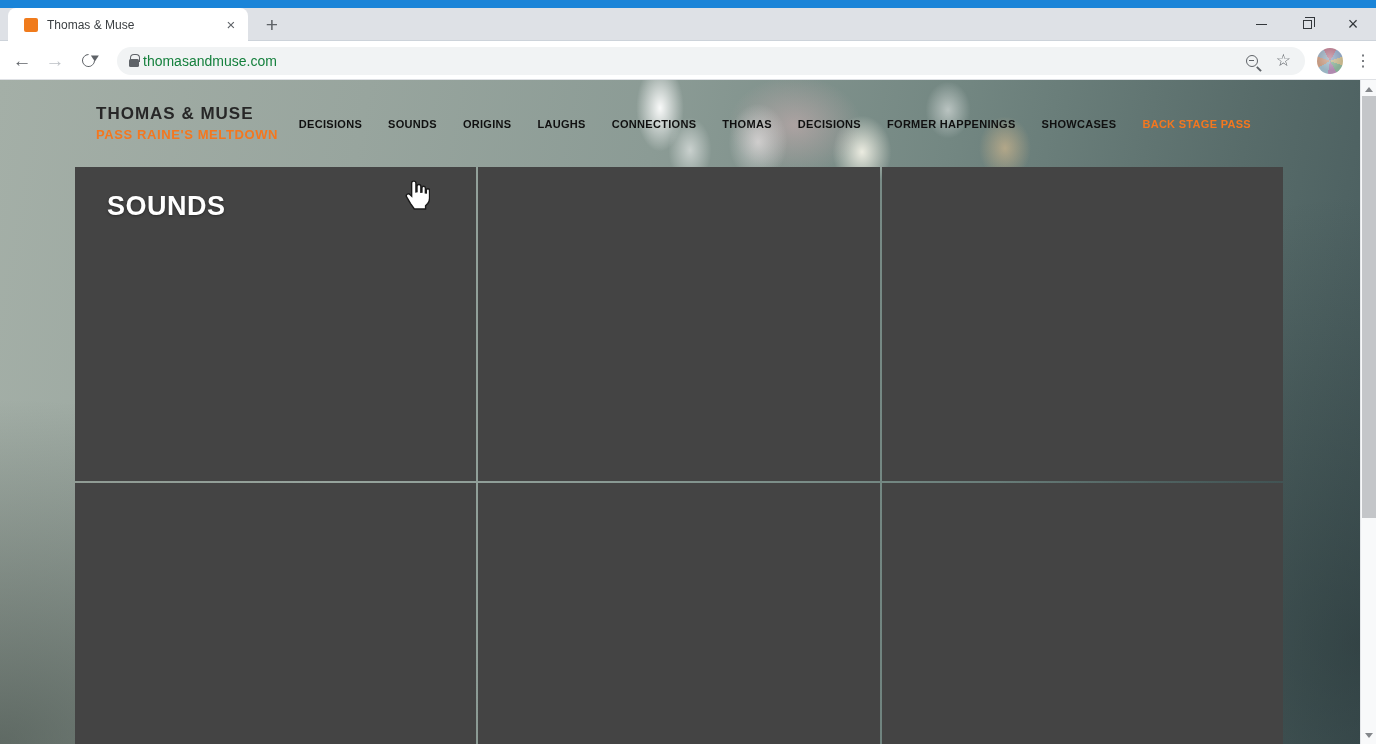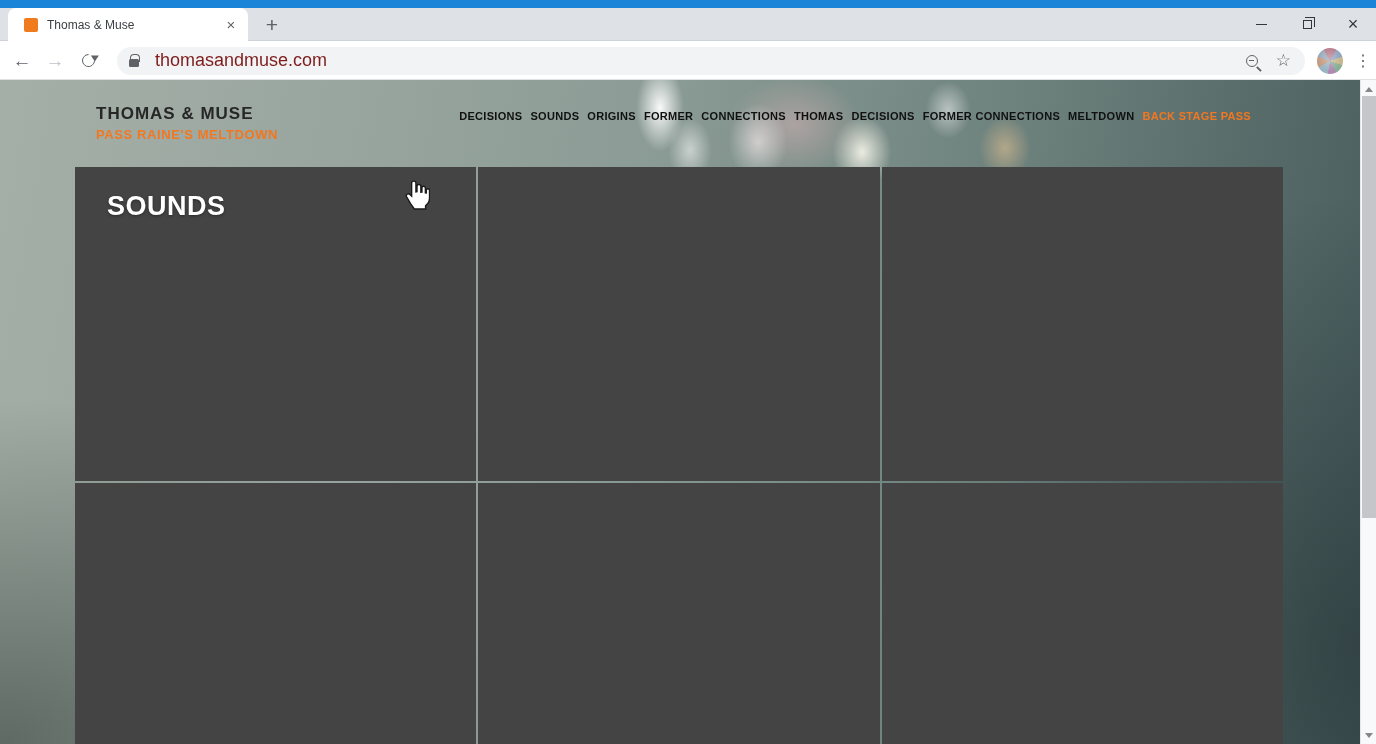--- a/index.html
+++ b/index.html
@@ -23,21 +23,21 @@
   
   .toolbar { position:absolute; left:0; top:42px; width:1376px; height:38px; background:#ffffff; border-bottom:1px solid #dfe1e5; display:flex; align-items:center; }
   .nav-btn { width:24px; height:24px; display:flex; align-items:center; justify-content:center; font-size:19px; color:#5f6368; margin-left:9px; cursor:pointer; }
   .nav-btn.first { margin-left:10px; }
   .nav-btn.disabled { color:#bdc1c6; cursor:default; }
   .reload-ic { position:relative; width:13px; height:13px; border:1.8px solid #5f6368; border-radius:50%; border-top-color:transparent; transform:rotate(45deg); }
   .reload-ic::after { content:""; position:absolute; right:-4px; top:-3px; border:4px solid transparent; border-left:6px solid #5f6368; transform:rotate(45deg); }
   .omnibox { flex:0 0 auto; width:1188px; height:28px; margin-left:17px; background:#f1f3f4; border-radius:14px; display:flex; align-items:center; padding:0 12px; }
   .lock-ic { position:relative; width:10px; height:8px; background:#5f6368; border-radius:1.5px; margin-top:4px; flex:0 0 auto; }
   .lock-ic::before { content:""; position:absolute; left:1.2px; top:-5px; width:7.6px; height:7px; border:1.8px solid #5f6368; border-bottom:none; border-radius:4px 4px 0 0; }
-  .url-text { margin-left:16px; font-size:18px; color:#7f1d1d; flex:1; cursor:text; }
+  .url-text { margin-left:4px; font-size:14px; color:#15803d; flex:1; cursor:text; }
   .zoom-ic { position:relative; width:12px; height:12px; border:1.8px solid #5f6368; border-radius:50%; margin-right:18px; flex:0 0 auto; }
   .zoom-ic::before { content:""; position:absolute; left:2px; top:4.2px; width:5px; height:1.6px; background:#5f6368; }
   .zoom-ic::after { content:""; position:absolute; right:-5px; bottom:-4px; width:6px; height:1.8px; background:#5f6368; transform:rotate(45deg); }
   .star-ic { font-size:17px; color:#5f6368; margin-right:2px; cursor:pointer; }
   .avatar { width:26px; height:26px; border-radius:50%; margin-left:12px; cursor:pointer; flex:0 0 auto;
     background:
       radial-gradient(circle at 50% 40%, rgba(255,255,255,.35), transparent 60%),
       conic-gradient(#b4788a 0 30deg, #8aa0bc 30deg 70deg, #c4b48a 70deg 110deg, #88ae96 110deg 150deg, #b08ab0 150deg 190deg, #9ab4c2 190deg 240deg, #c49a82 240deg 290deg, #96a8b8 290deg 330deg, #b4788a 330deg 360deg); }
   .menu-dots { width:24px; height:24px; margin-left:8px; display:flex; align-items:center; justify-content:center; font-size:16px; color:#5f6368; cursor:pointer; }
 
@@ -53,21 +53,21 @@
       radial-gradient(ellipse 30px 38px at 948px 30px, rgba(255,255,255,.5), transparent 75%),
       radial-gradient(ellipse 36px 44px at 1005px 68px, rgba(234,197,146,.55), transparent 72%),
       radial-gradient(ellipse 700px 480px at 0% 100%, rgba(30,40,36,.5), transparent 72%),
       radial-gradient(ellipse 520px 600px at 100% 85%, rgba(26,38,40,.45), transparent 75%),
       linear-gradient(100deg, #a4afa7 0%, #98a59e 25%, #8b9b95 45%, #738782 65%, #586c6a 85%, #465a5c 100%); }
 
   .site-header { position:absolute; left:0; top:0; width:1360px; height:87px; display:flex; }
   .brand { margin:24px 0 0 96px; }
   .site-title { font-size:17px; font-weight:bold; letter-spacing:1px; color:#272727; }
   .site-subtitle { font-size:13px; font-weight:bold; letter-spacing:.6px; color:#f4771f; margin-top:3px; }
-  .main-nav { position:absolute; right:109px; top:30px; display:flex; gap:8px; }
+  .main-nav { position:absolute; right:109px; top:38px; display:flex; gap:26px; }
   .main-nav a { font-size:11px; font-weight:bold; letter-spacing:.3px; color:#101010; text-decoration:none; white-space:nowrap; cursor:pointer; }
   .main-nav a.hl { color:#f4771f; }
 
   .gallery { position:absolute; left:75px; top:87px; width:1208px; display:grid; grid-template-columns:repeat(3,1fr); grid-auto-rows:314px; gap:2px; }
   .tile { position:relative; background-color:#444; background-repeat:no-repeat; cursor:pointer; }
   .tile-label { position:absolute; left:32px; top:24px; font-size:27px; font-weight:bold; letter-spacing:.5px; color:#ffffff; text-shadow:0 1px 3px rgba(0,0,0,.4); }
 
   .t1 { background-image:
       radial-gradient(ellipse 40px 35px at 60px 120px, rgba(15,10,10,.85), transparent 72%),
       radial-gradient(ellipse 45px 40px at 270px 135px, rgba(18,12,12,.8), transparent 72%),
@@ -234,26 +234,26 @@
 
     <div class="site-header">
       <div class="brand">
         <div class="site-title">THOMAS &amp; MUSE</div>
         <div class="site-subtitle">PASS RAINE'S MELTDOWN</div>
       </div>
       <nav class="main-nav">
         <a>DECISIONS</a>
         <a>SOUNDS</a>
         <a>ORIGINS</a>
-        <a>FORMER</a>
+        <a>LAUGHS</a>
         <a>CONNECTIONS</a>
         <a>THOMAS</a>
         <a>DECISIONS</a>
-        <a>FORMER CONNECTIONS</a>
-        <a>MELTDOWN</a>
+        <a>FORMER HAPPENINGS</a>
+        <a>SHOWCASES</a>
         <a class="hl">BACK STAGE PASS</a>
       </nav>
     </div>
 
     <div class="gallery">
       <div class="tile t1" aria-label="Band performing live indoors in front of a wall covered with photos">
         <span class="tile-label">SOUNDS</span>
       </div>
       <div class="tile t2" aria-label="Sunlit beach with distant dancing figure and seated trumpet player"></div>
       <div class="tile t3" aria-label="Pale brick wall, bare legs in black boots and crouching man with upright trumpet"></div>

